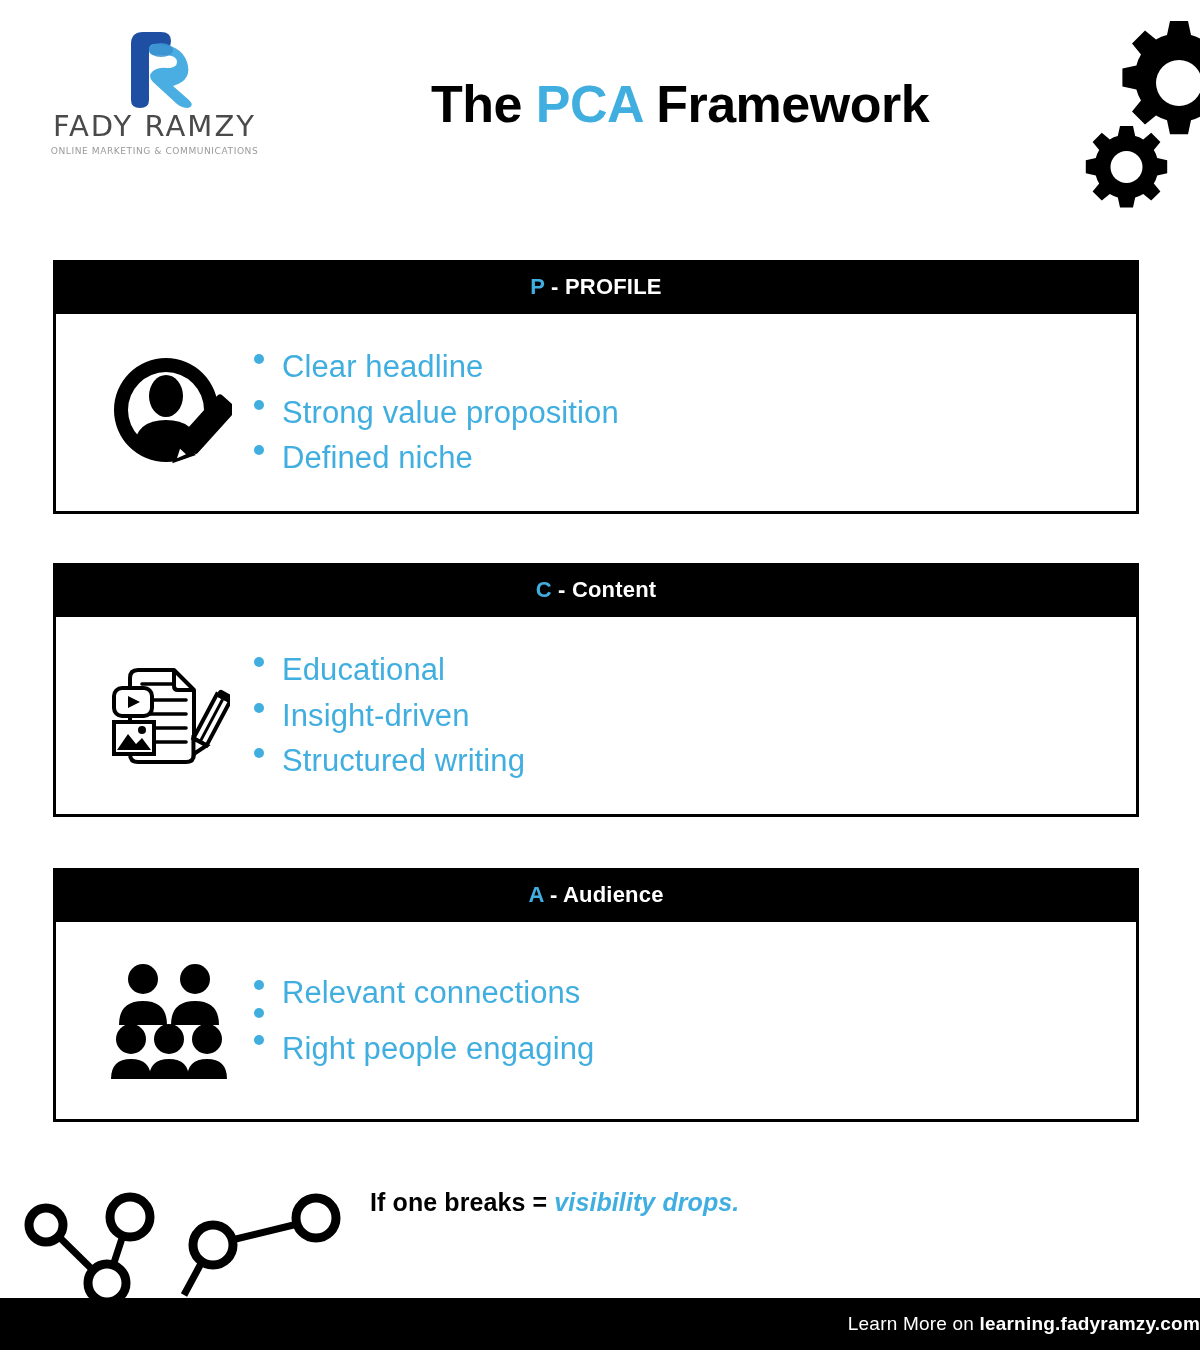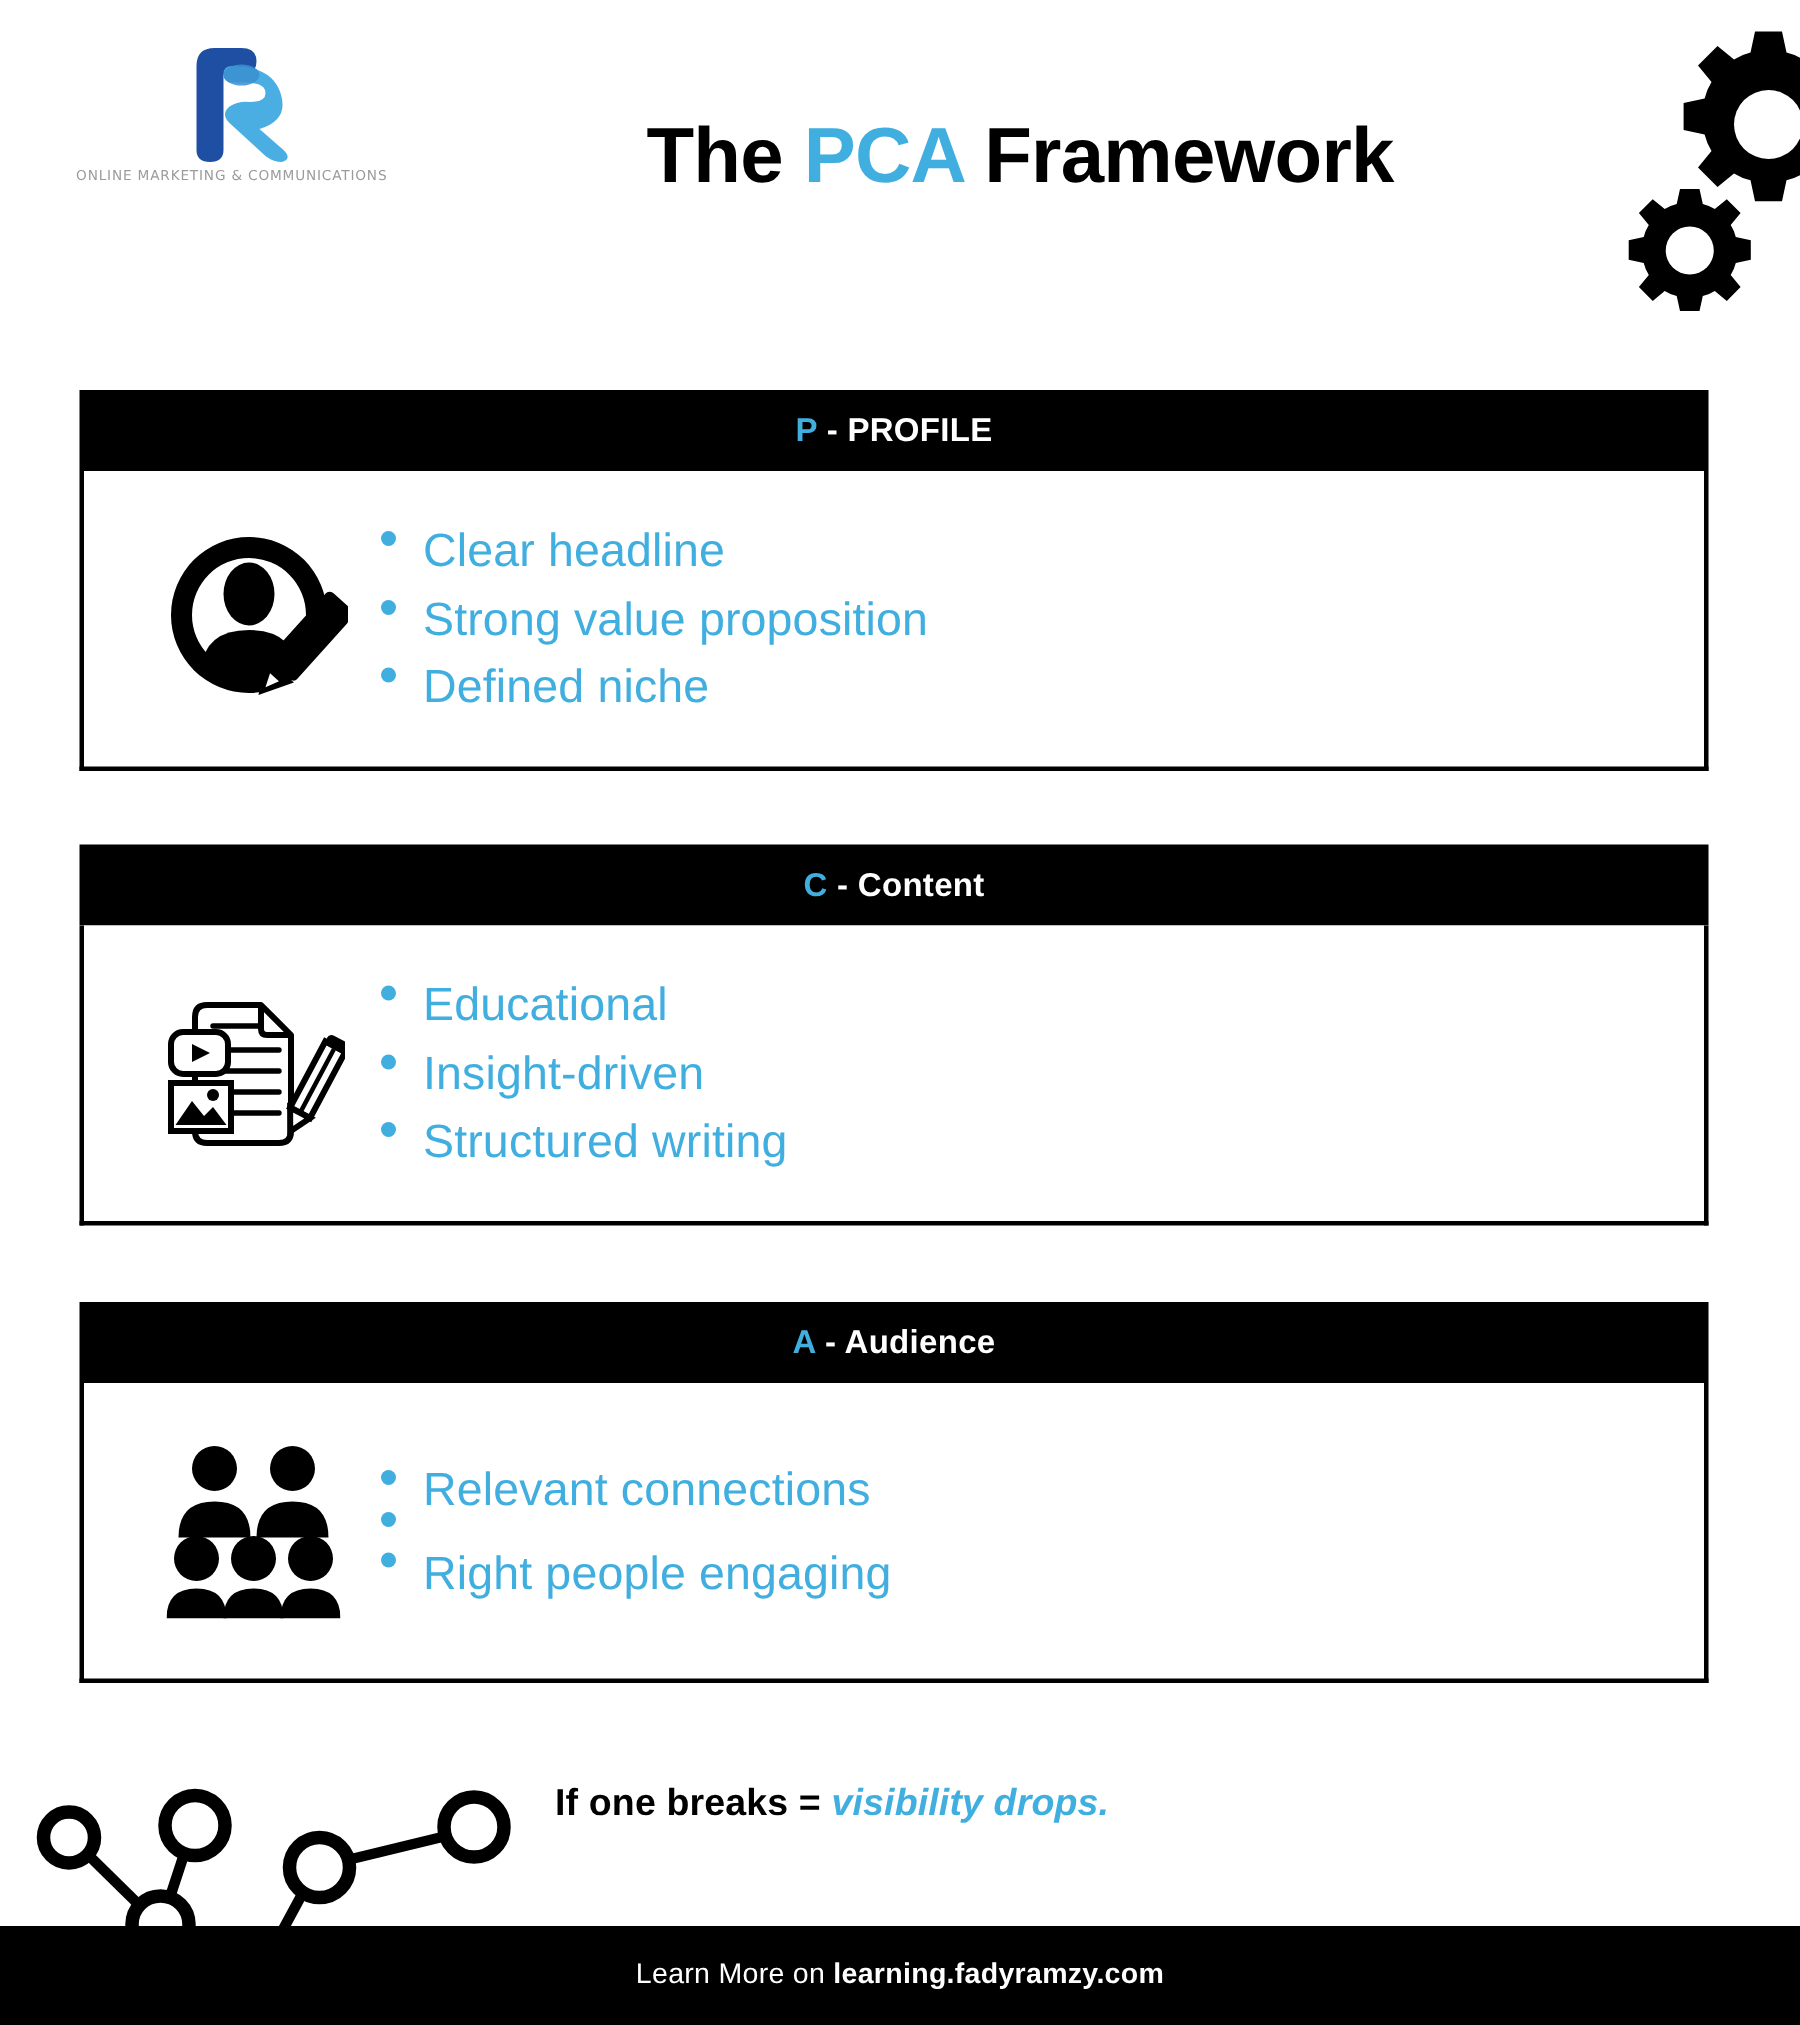--- a/index.html
+++ b/index.html
@@ -155,25 +155,25 @@
     font-weight: bold;
     color: #000000;
     white-space: nowrap;
     letter-spacing: 0.1px;
   }
   .closing-line .accent { color: #41AEE0; font-style: italic; }
 
   .footer-bar {
     position: absolute;
     left: 0; bottom: 0;
-    width: 1200px; height: 66px;
+    width: 1200px; height: 52px;
     background: #000000;
     display: flex;
     align-items: center;
-    justify-content: center;
+    justify-content: flex-end;
   }
   .footer-text {
     font-size: 19px;
     color: #ffffff;
     font-weight: 400;
     letter-spacing: 0.2px;
   }
   .footer-text .strong { font-weight: bold; }
 </style>
 </head>
@@ -182,20 +182,21 @@
 <div id="page">
 
   <div class="header-zone">
 
     <div class="logo-block">
       <svg class="logo-mark" viewBox="0 0 92 86">
         <path d="M22 78 L22 22 Q22 10 34 10 L52 10 Q62 10 62 19 Q62 28 52 28 L40 28 L40 78 Q40 86 31 86 Q22 86 22 78 Z" fill="#1F4FA3"></path>
         <path d="M46 22 Q72 22 78 40 Q84 58 64 64 L80 78 Q86 84 79 86 Q73 86 68 82 L44 60 Q38 54 44 49 Q50 45 58 46 Q68 46 68 40 Q68 33 54 33 L46 33 Q40 33 40 27.5 Q40 22 46 22 Z" fill="#4BAEE3"></path>
         <ellipse cx="52" cy="28" rx="12" ry="7" fill="#3A8FD0" opacity="0.85"></ellipse>
       </svg>
+      <div class="logo-name">FADY RAMZY</div>
       <div class="logo-tagline">ONLINE MARKETING &amp; COMMUNICATIONS</div>
     </div>
 
     <div class="main-title">
       <span>The </span><span class="accent">PCA</span><span> Framework</span>
     </div>
 
     <svg class="gears" viewBox="0 0 150 195">
       <g fill="#000000">
         <path d="M104 10 m0 0

